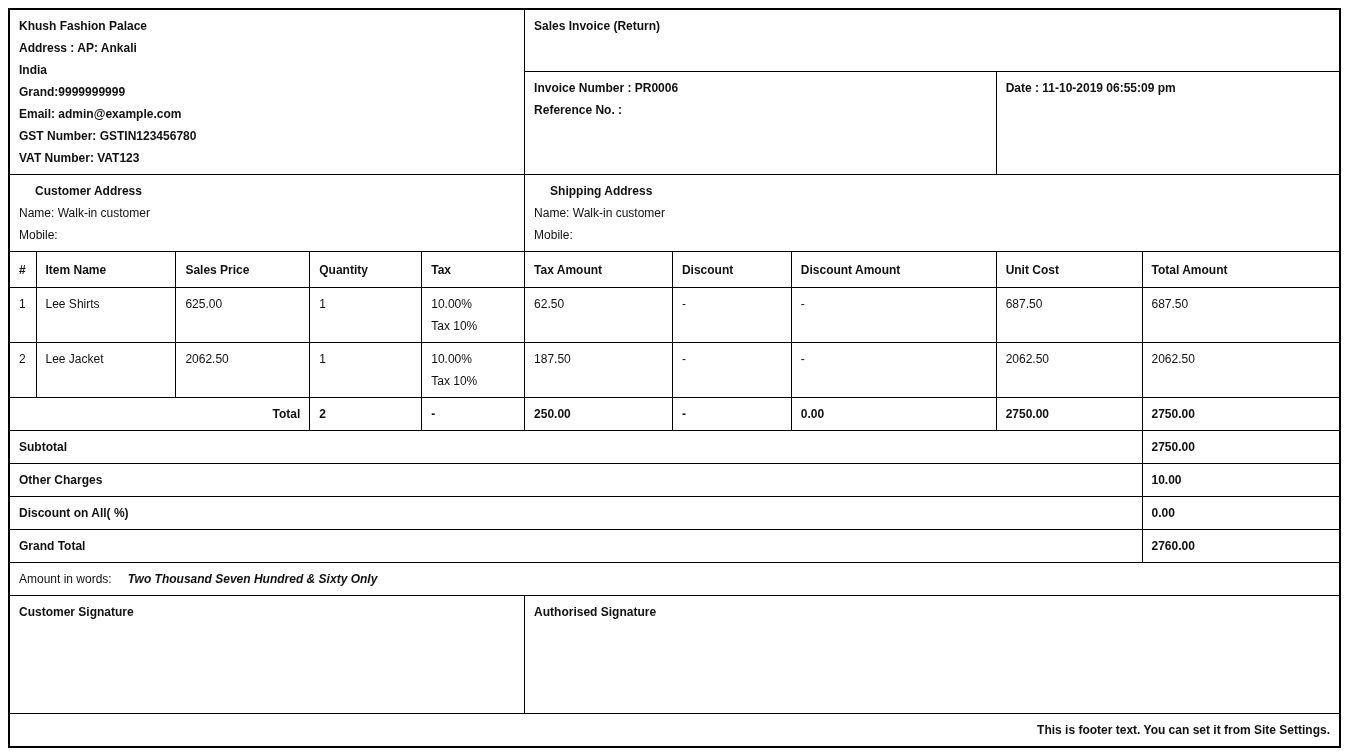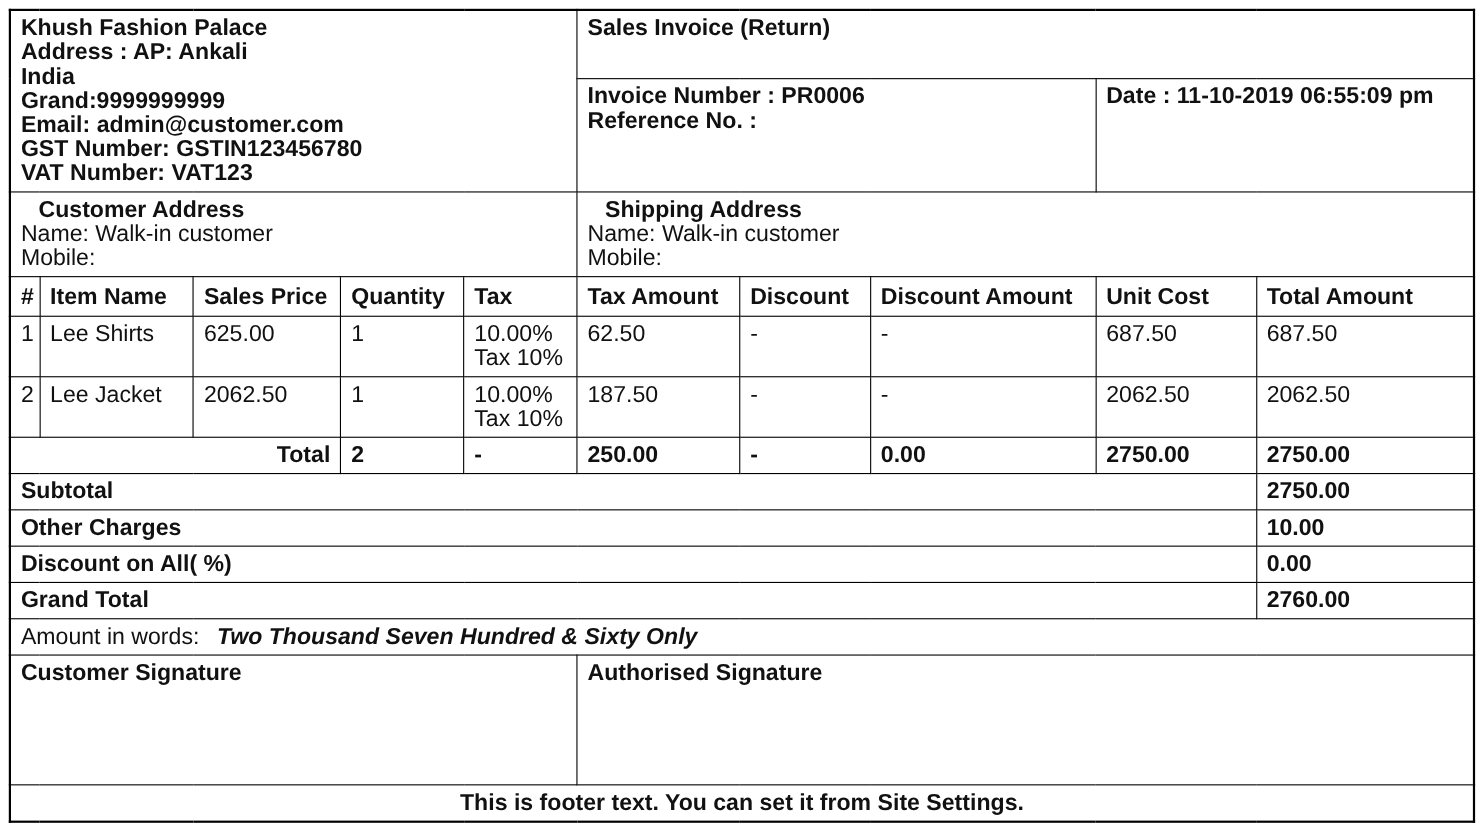--- a/index.html
+++ b/index.html
@@ -17,38 +17,38 @@
     width: 1333px;
     border-collapse: collapse;
     border: 2px solid #000000;
     table-layout: fixed;
   }
   table.invoice td, table.invoice th {
     border: 1px solid #000000;
     padding: 5px 9px;
     vertical-align: top;
     text-align: left;
-    font-size: 21px;
+    font-size: 12px;
     line-height: 22px;
     overflow: hidden;
   }
   .bold { font-weight: bold; }
   .num { text-align: right; }
   tr.title-row td { height: 62px; font-weight: bold; }
   tr.meta-row td { height: 103px; font-weight: bold; }
   tr.address-row td { height: 71px; }
   .section-heading { font-weight: bold; margin-left: 16px; }
   tr.head-row th { height: 36px; font-weight: bold; vertical-align: middle; }
   tr.item-row td { height: 53px; }
   tr.total-row td { height: 28px; font-weight: bold; vertical-align: middle; }
   tr.summary-row td { height: 32px; font-weight: bold; vertical-align: middle; }
   tr.words-row td { height: 32px; vertical-align: middle; }
   .words-value { font-weight: bold; font-style: italic; margin-left: 16px; }
   tr.signature-row td { height: 118px; font-weight: bold; margin-left: 44px; }
-  tr.footer-row td { height: 33px; font-weight: bold; text-align: center; vertical-align: middle; margin-top: 38px; }
+  tr.footer-row td { height: 33px; font-weight: bold; text-align: right; vertical-align: middle; margin-top: 38px; }
 </style>
 </head>
 <body>
 
 <table class="invoice">
   <colgroup>
     <col style="width:2.03%">
     <col style="width:10.51%">
     <col style="width:10.06%">
     <col style="width:8.41%">
@@ -60,21 +60,21 @@
     <col style="width:14.87%">
   </colgroup>
 
   <tbody>
       <tr class="title-row">
     <td colspan="5" rowspan="2" class="bold">
       <div>Khush Fashion Palace</div>
       <div>Address : AP: Ankali</div>
       <div>India</div>
       <div>Grand:9999999999</div>
-      <div>Email: admin@customer.com</div>
+      <div>Email: admin@example.com</div>
       <div>GST Number: GSTIN123456780</div>
       <div>VAT Number: VAT123</div>
     </td>
     <td colspan="5">Sales Invoice (Return)</td>
   </tr>
 
   <tr class="meta-row">
     <td colspan="3">
       <div>Invoice Number : PR0006</div>
       <div>Reference No. :</div>

